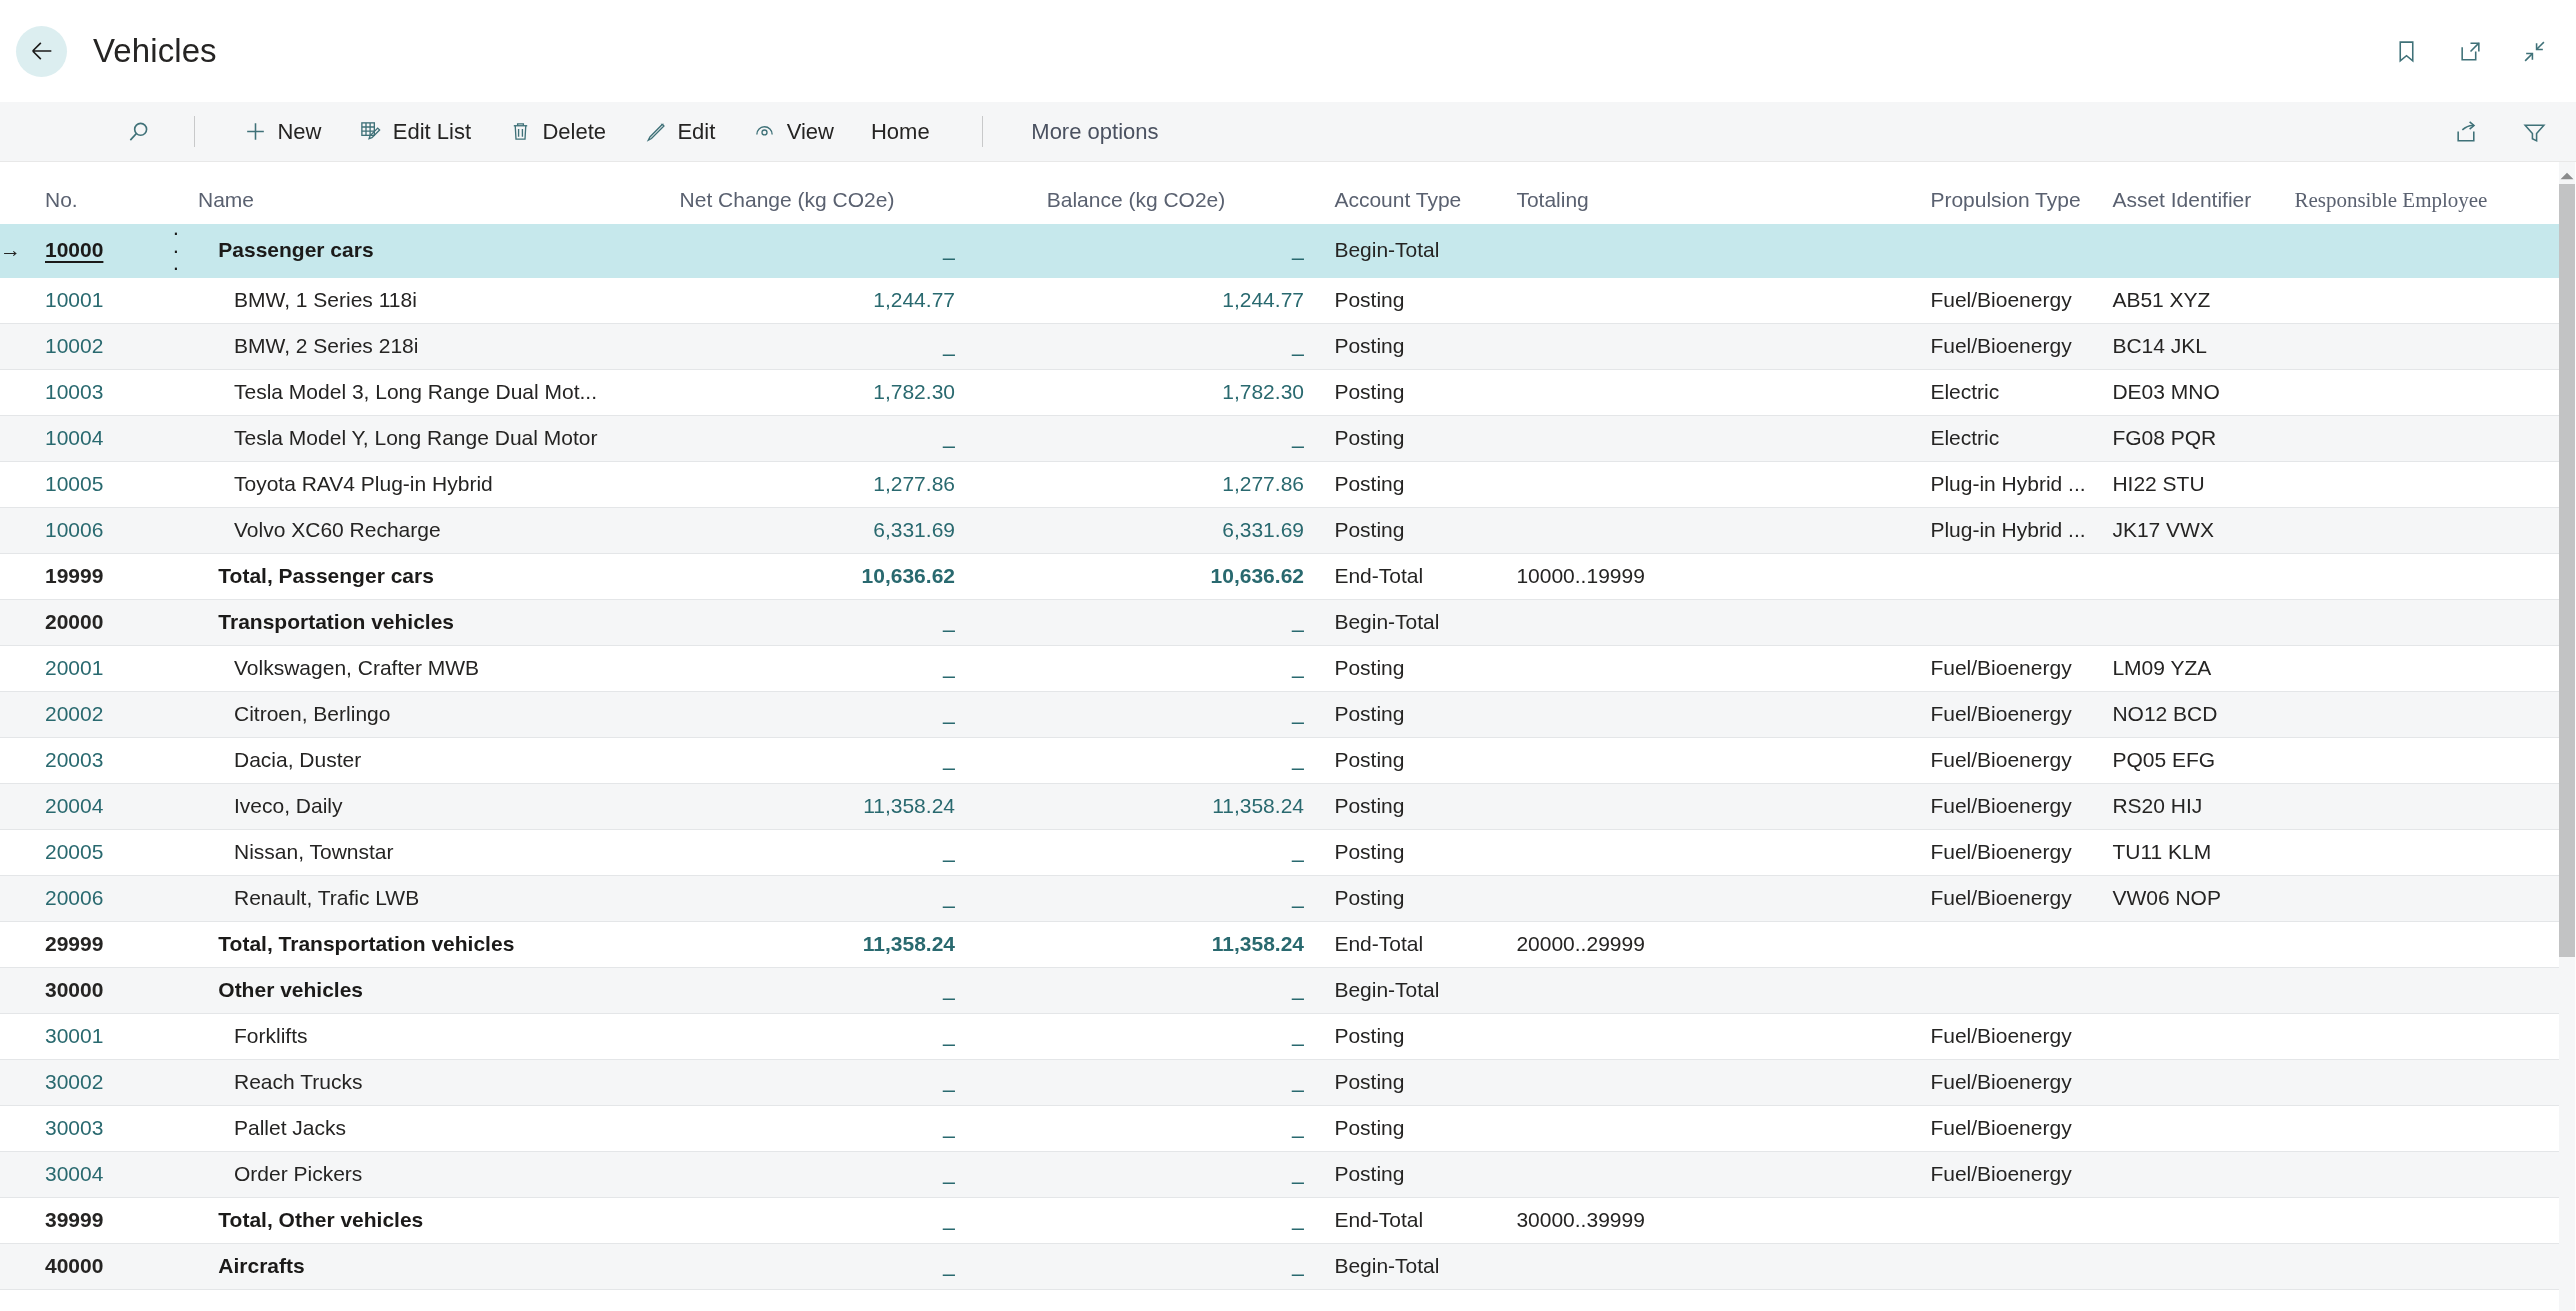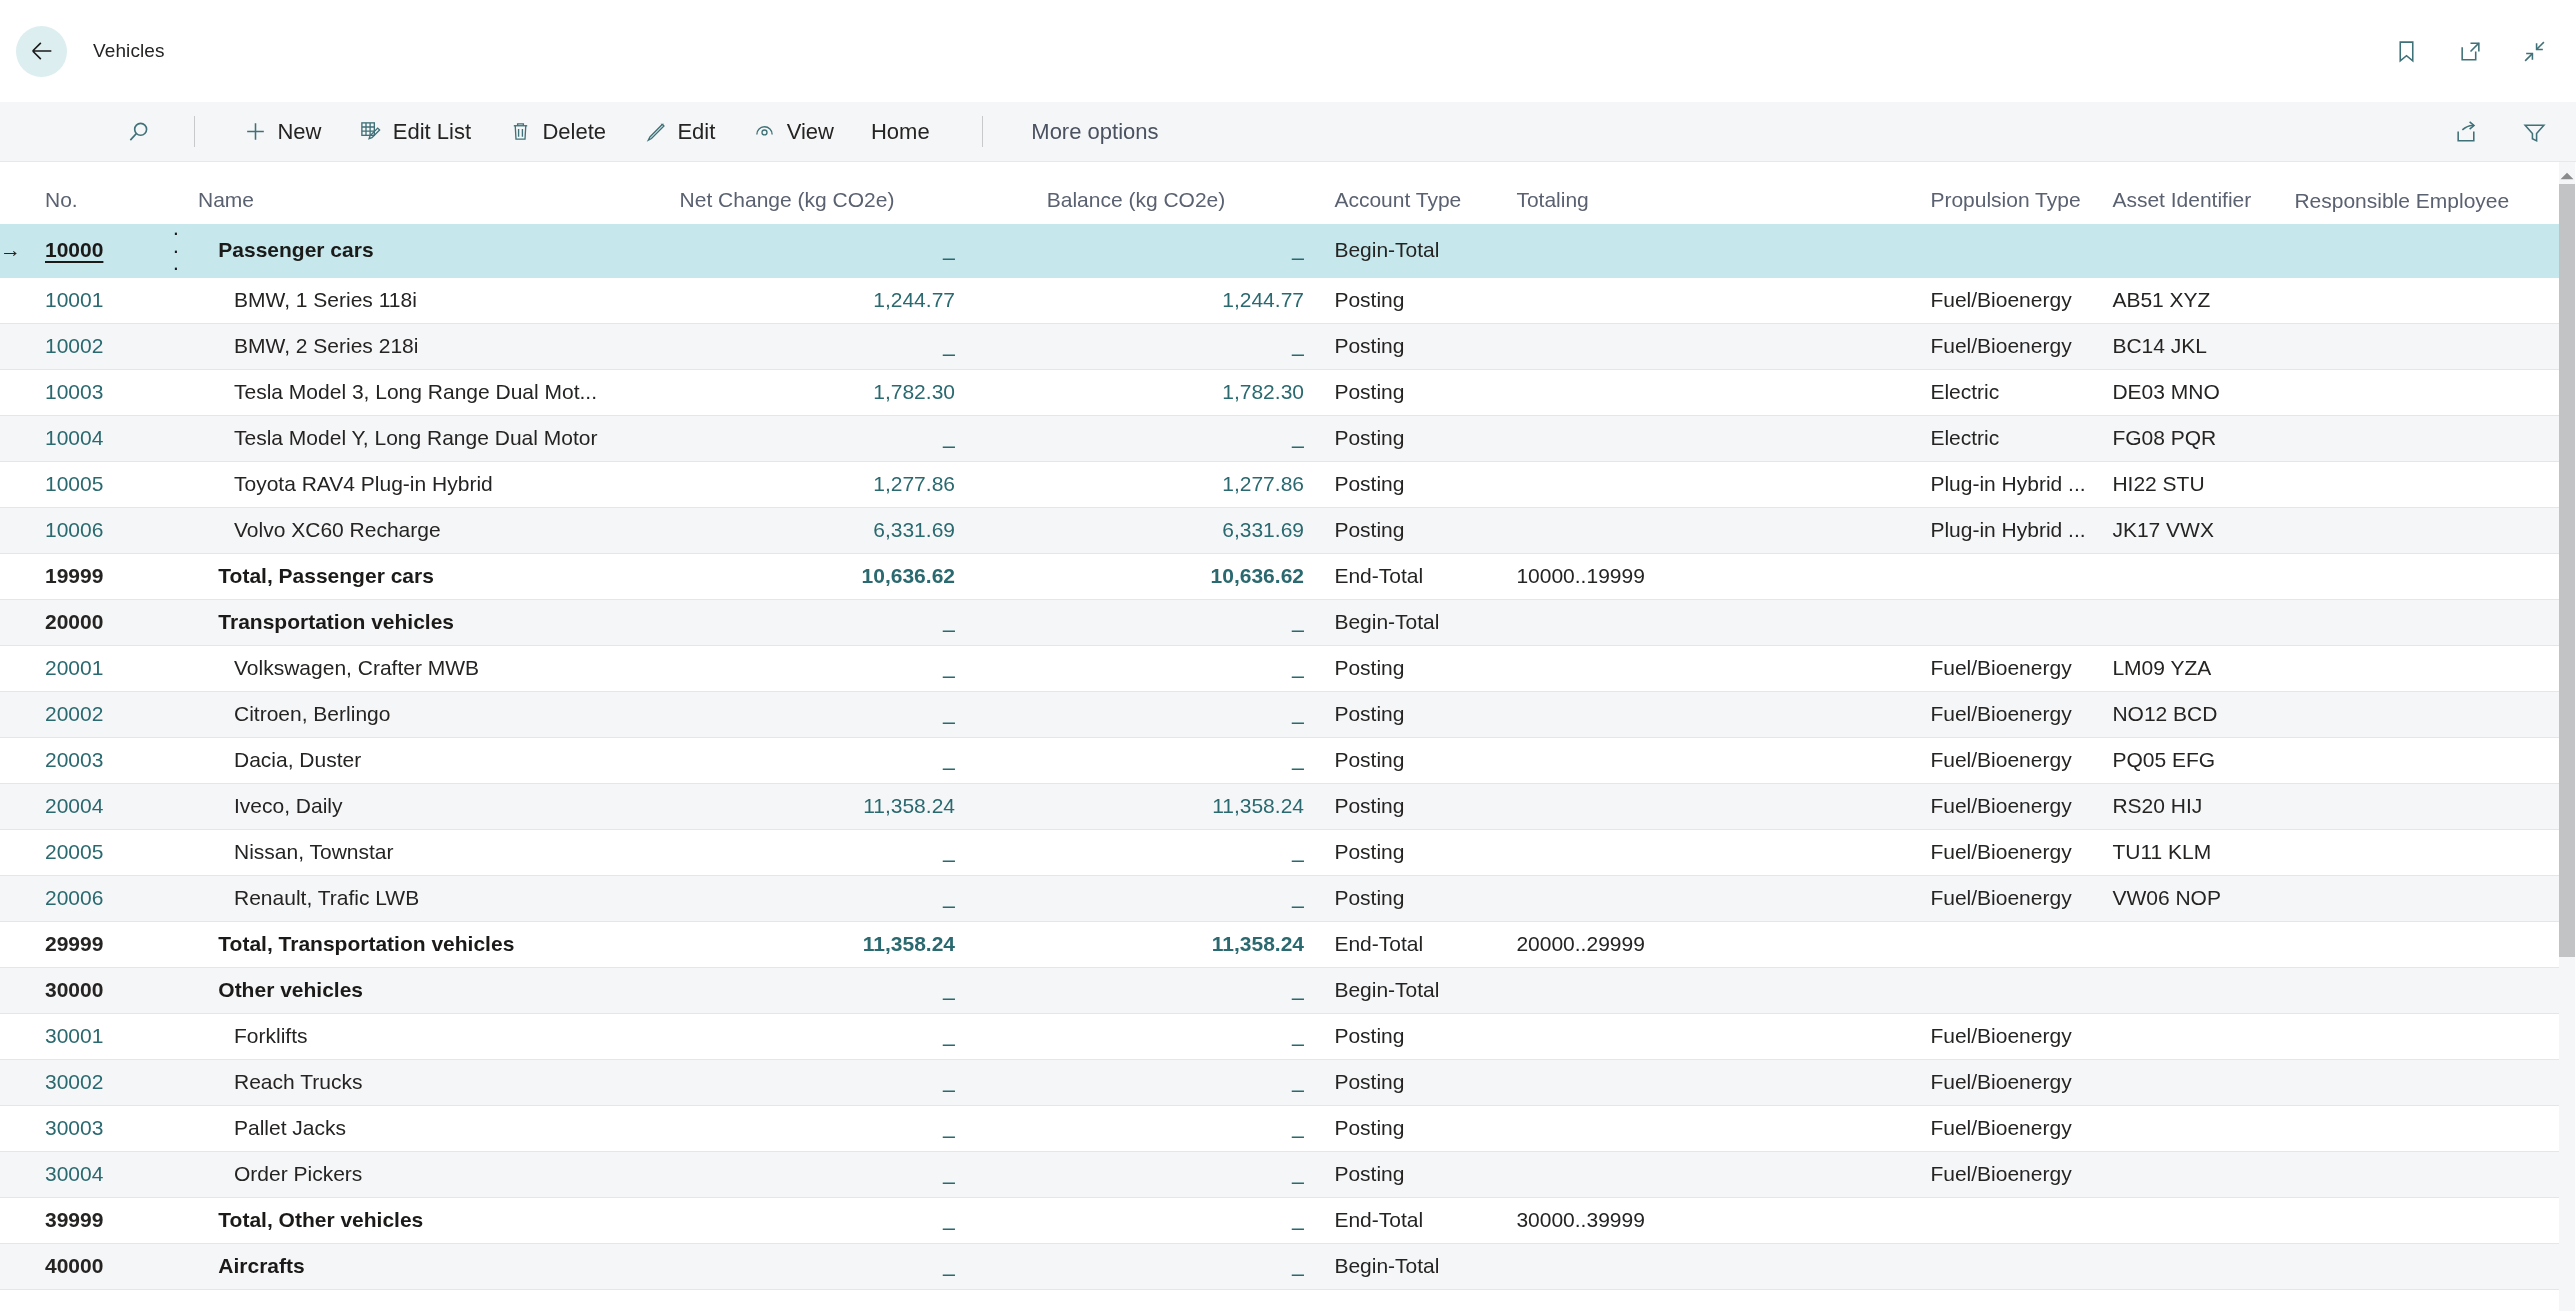--- a/index.html
+++ b/index.html
@@ -21,21 +21,21 @@
   .back-btn{
     width:51px; height:51px; border-radius:50%;
     background:#dceef0;
     margin-left:16px;
     display:flex; align-items:center; justify-content:center;
     cursor:pointer; flex:0 0 auto;
   }
   .back-btn svg{ display:block; }
   .page-title{
     margin-left:26px;
-    font-size:19px;
+    font-size:33px;
     color:#252423;
     font-weight:400;
     letter-spacing:0.1px;
   }
   .title-actions{
     position:absolute; right:26px; top:0; height:102px;
     display:flex; align-items:center; gap:32px;
   }
   .ticon{ cursor:pointer; display:flex; align-items:center; justify-content:center; width:32px; height:32px; }
 
@@ -156,21 +156,21 @@
     position:relative; top:8px;
     font-size:22px;
   }
   .dots{
     color:#1b1a19; font-size:22px;
     text-align:center;
     line-height:0.8;
     letter-spacing:0;
   }
   .dots span{ display:block; }
-  th.hdr-two{ line-height:1.12; white-space:normal; vertical-align:bottom; }
+  th.hdr-two{ line-height:1.12; white-space:normal; vertical-align:bottom;font-family:Liberation Serif, serif; }
 
   
   .vscroll{
     position:absolute;
     right:1.5px; top:0; width:16px;
     height:100%;
     background:#f5f6f7;
   }
   .vscroll .arrow-up{
     position:absolute; top:7.3px; left:50%; transform:translateX(-50%);

